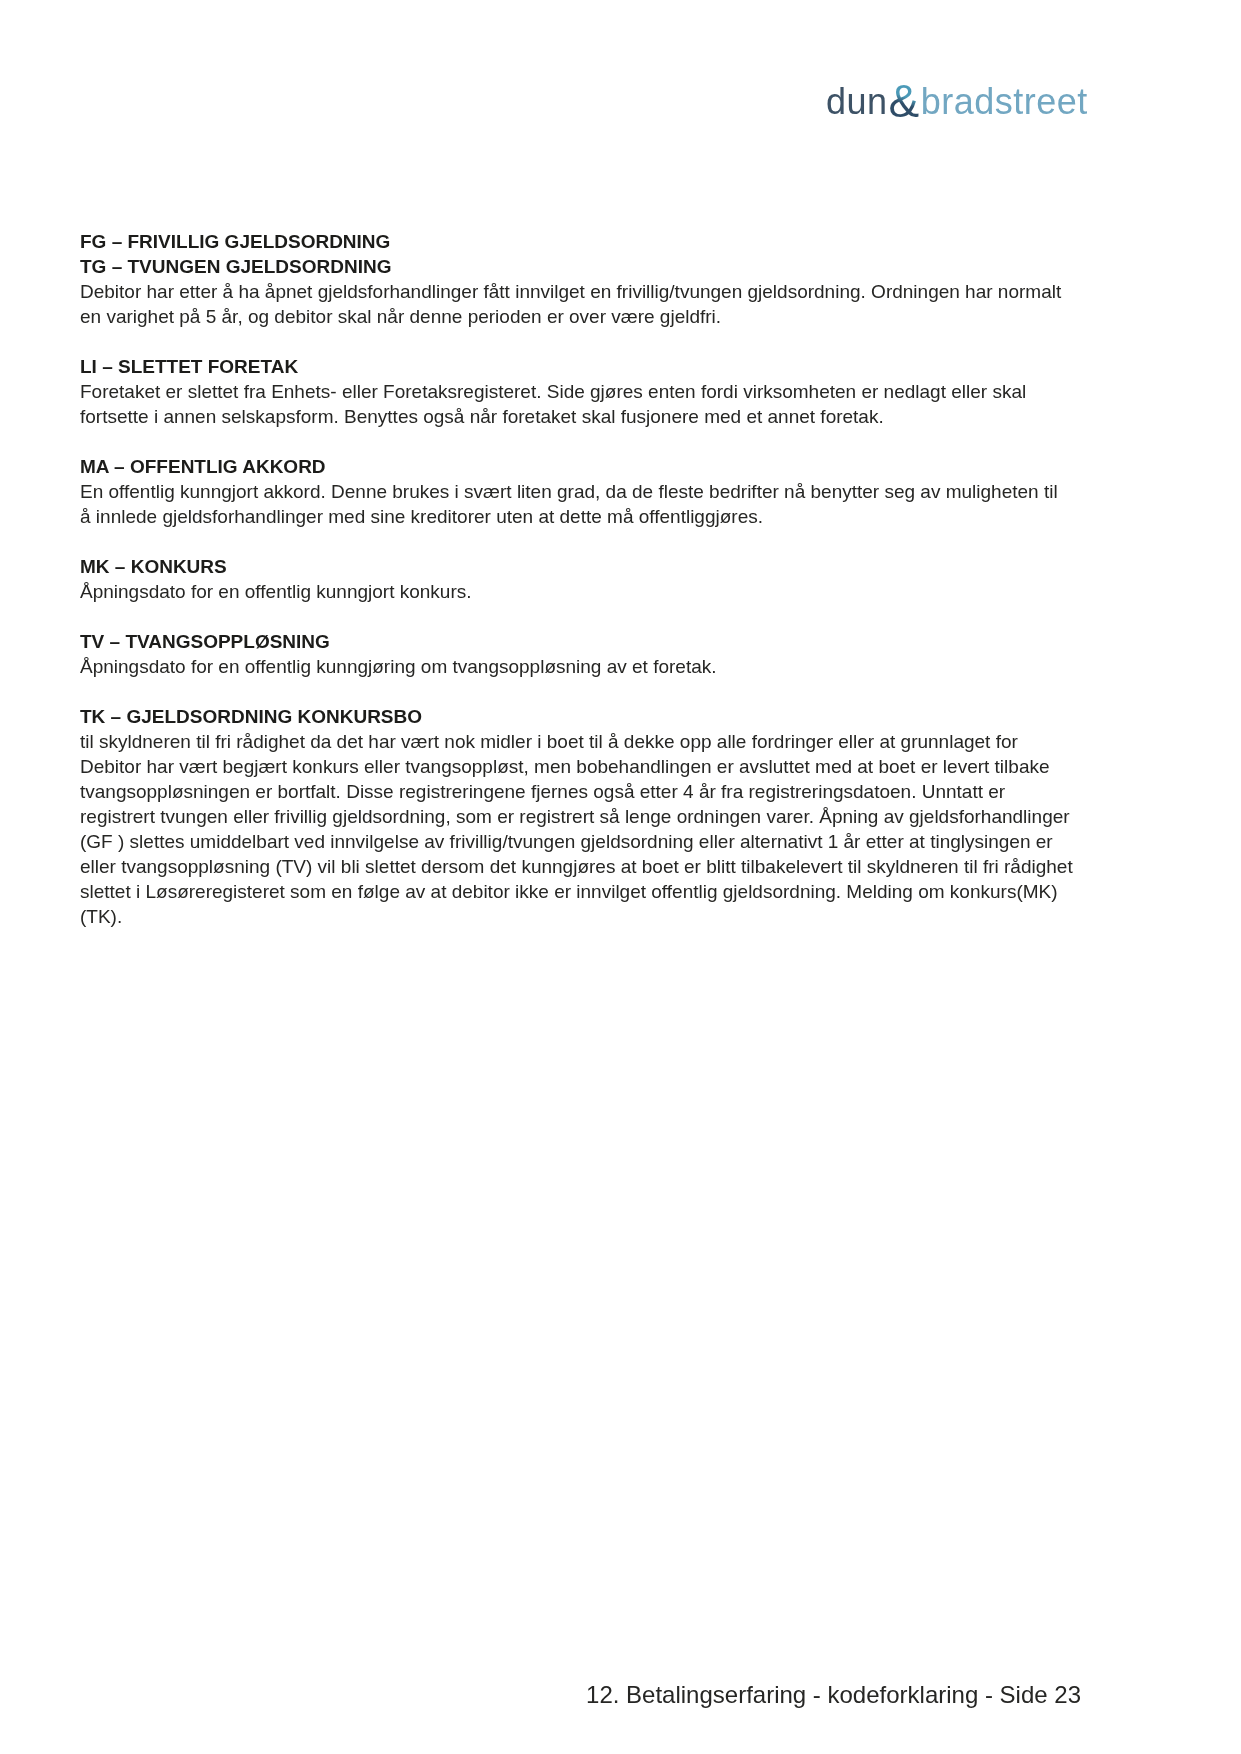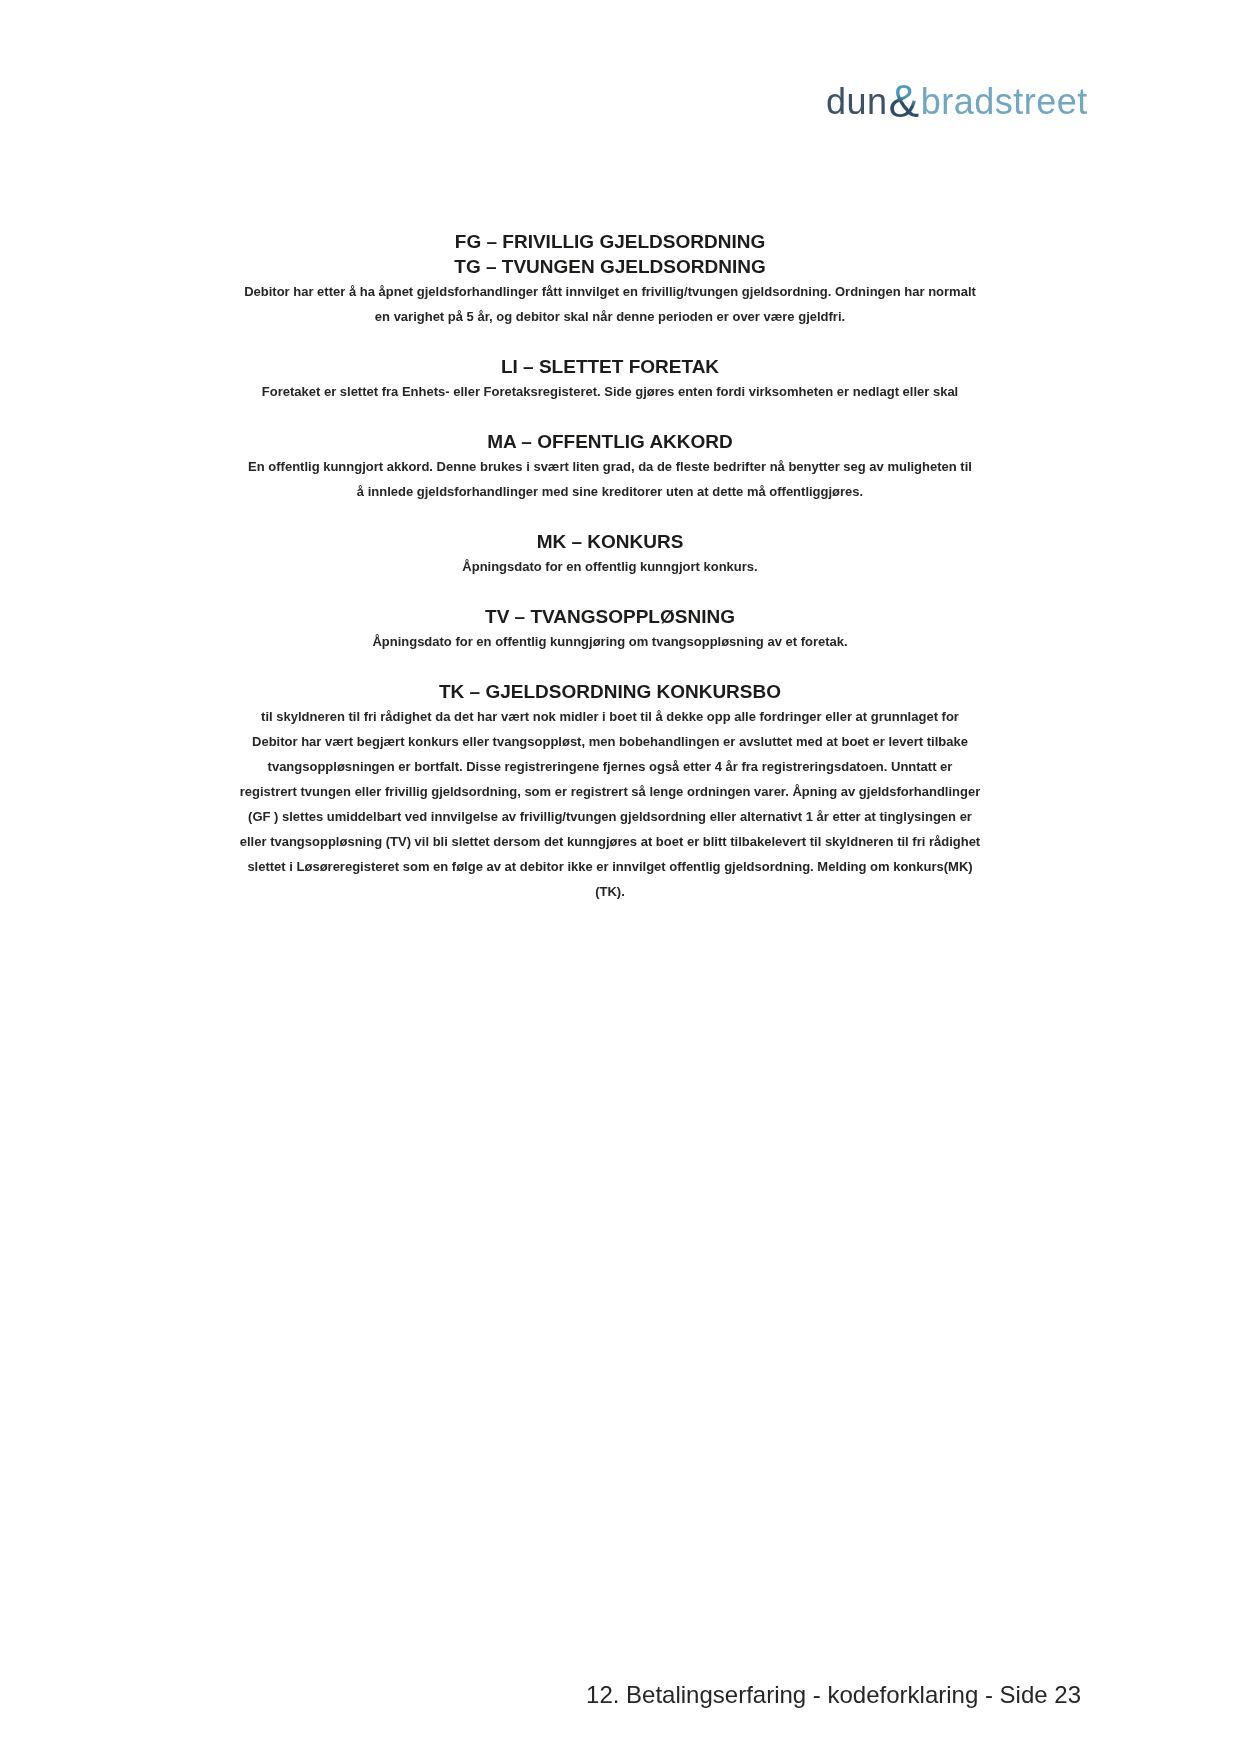--- a/index.html
+++ b/index.html
@@ -46,39 +46,38 @@
         var(--logo-amp-light, #4b9ab8) 42%,
         var(--logo-amp-dark, #2f4d68) 56%);
     -webkit-background-clip: text;
     background-clip: text;
     -webkit-text-fill-color: transparent;
   }
 
   
   main.content {
     position: absolute;
-    left: 70px;
+    left: 80px;
     top: 229px;
     width: 1080px;
-    text-align: center;
   }
   section.code-section { margin: 0 0 25px 0; }
   .sec-heading {
     margin: 0;
     font-size: 19px;
     line-height: 25px;
     font-weight: 700;
     color: #1c1c1a;
     white-space: nowrap;
   }
   .body-line {
     margin: 0;
-    font-size: 13px;
+    font-size: 19px;
     line-height: 25px;
-    font-weight: 700;
+    font-weight: 400;
     color: #262624;
     white-space: nowrap;
   }
 
   
   footer.page-footer {
     position: absolute;
     top: 1682px;
     right: 160px;
     font-size: 24px;
@@ -109,20 +108,21 @@
           <div class="body-line">en varighet på 5 år, og debitor skal når denne perioden er over være gjeldfri.</div>
         </div>
     </section>
 
     <section class="code-section">
       <div class="sec-headings">
           <h2 class="sec-heading">LI – SLETTET FORETAK</h2>
         </div>
       <div class="sec-body">
           <div class="body-line">Foretaket er slettet fra Enhets- eller Foretaksregisteret. Side gjøres enten fordi virksomheten er nedlagt eller skal</div>
+          <div class="body-line">fortsette i annen selskapsform. Benyttes også når foretaket skal fusjonere med et annet foretak.</div>
         </div>
     </section>
 
     <section class="code-section">
       <div class="sec-headings">
           <h2 class="sec-heading">MA – OFFENTLIG AKKORD</h2>
         </div>
       <div class="sec-body">
           <div class="body-line">En offentlig kunngjort akkord. Denne brukes i svært liten grad, da de fleste bedrifter nå benytter seg av muligheten til</div>
           <div class="body-line">å innlede gjeldsforhandlinger med sine kreditorer uten at dette må offentliggjøres.</div>

